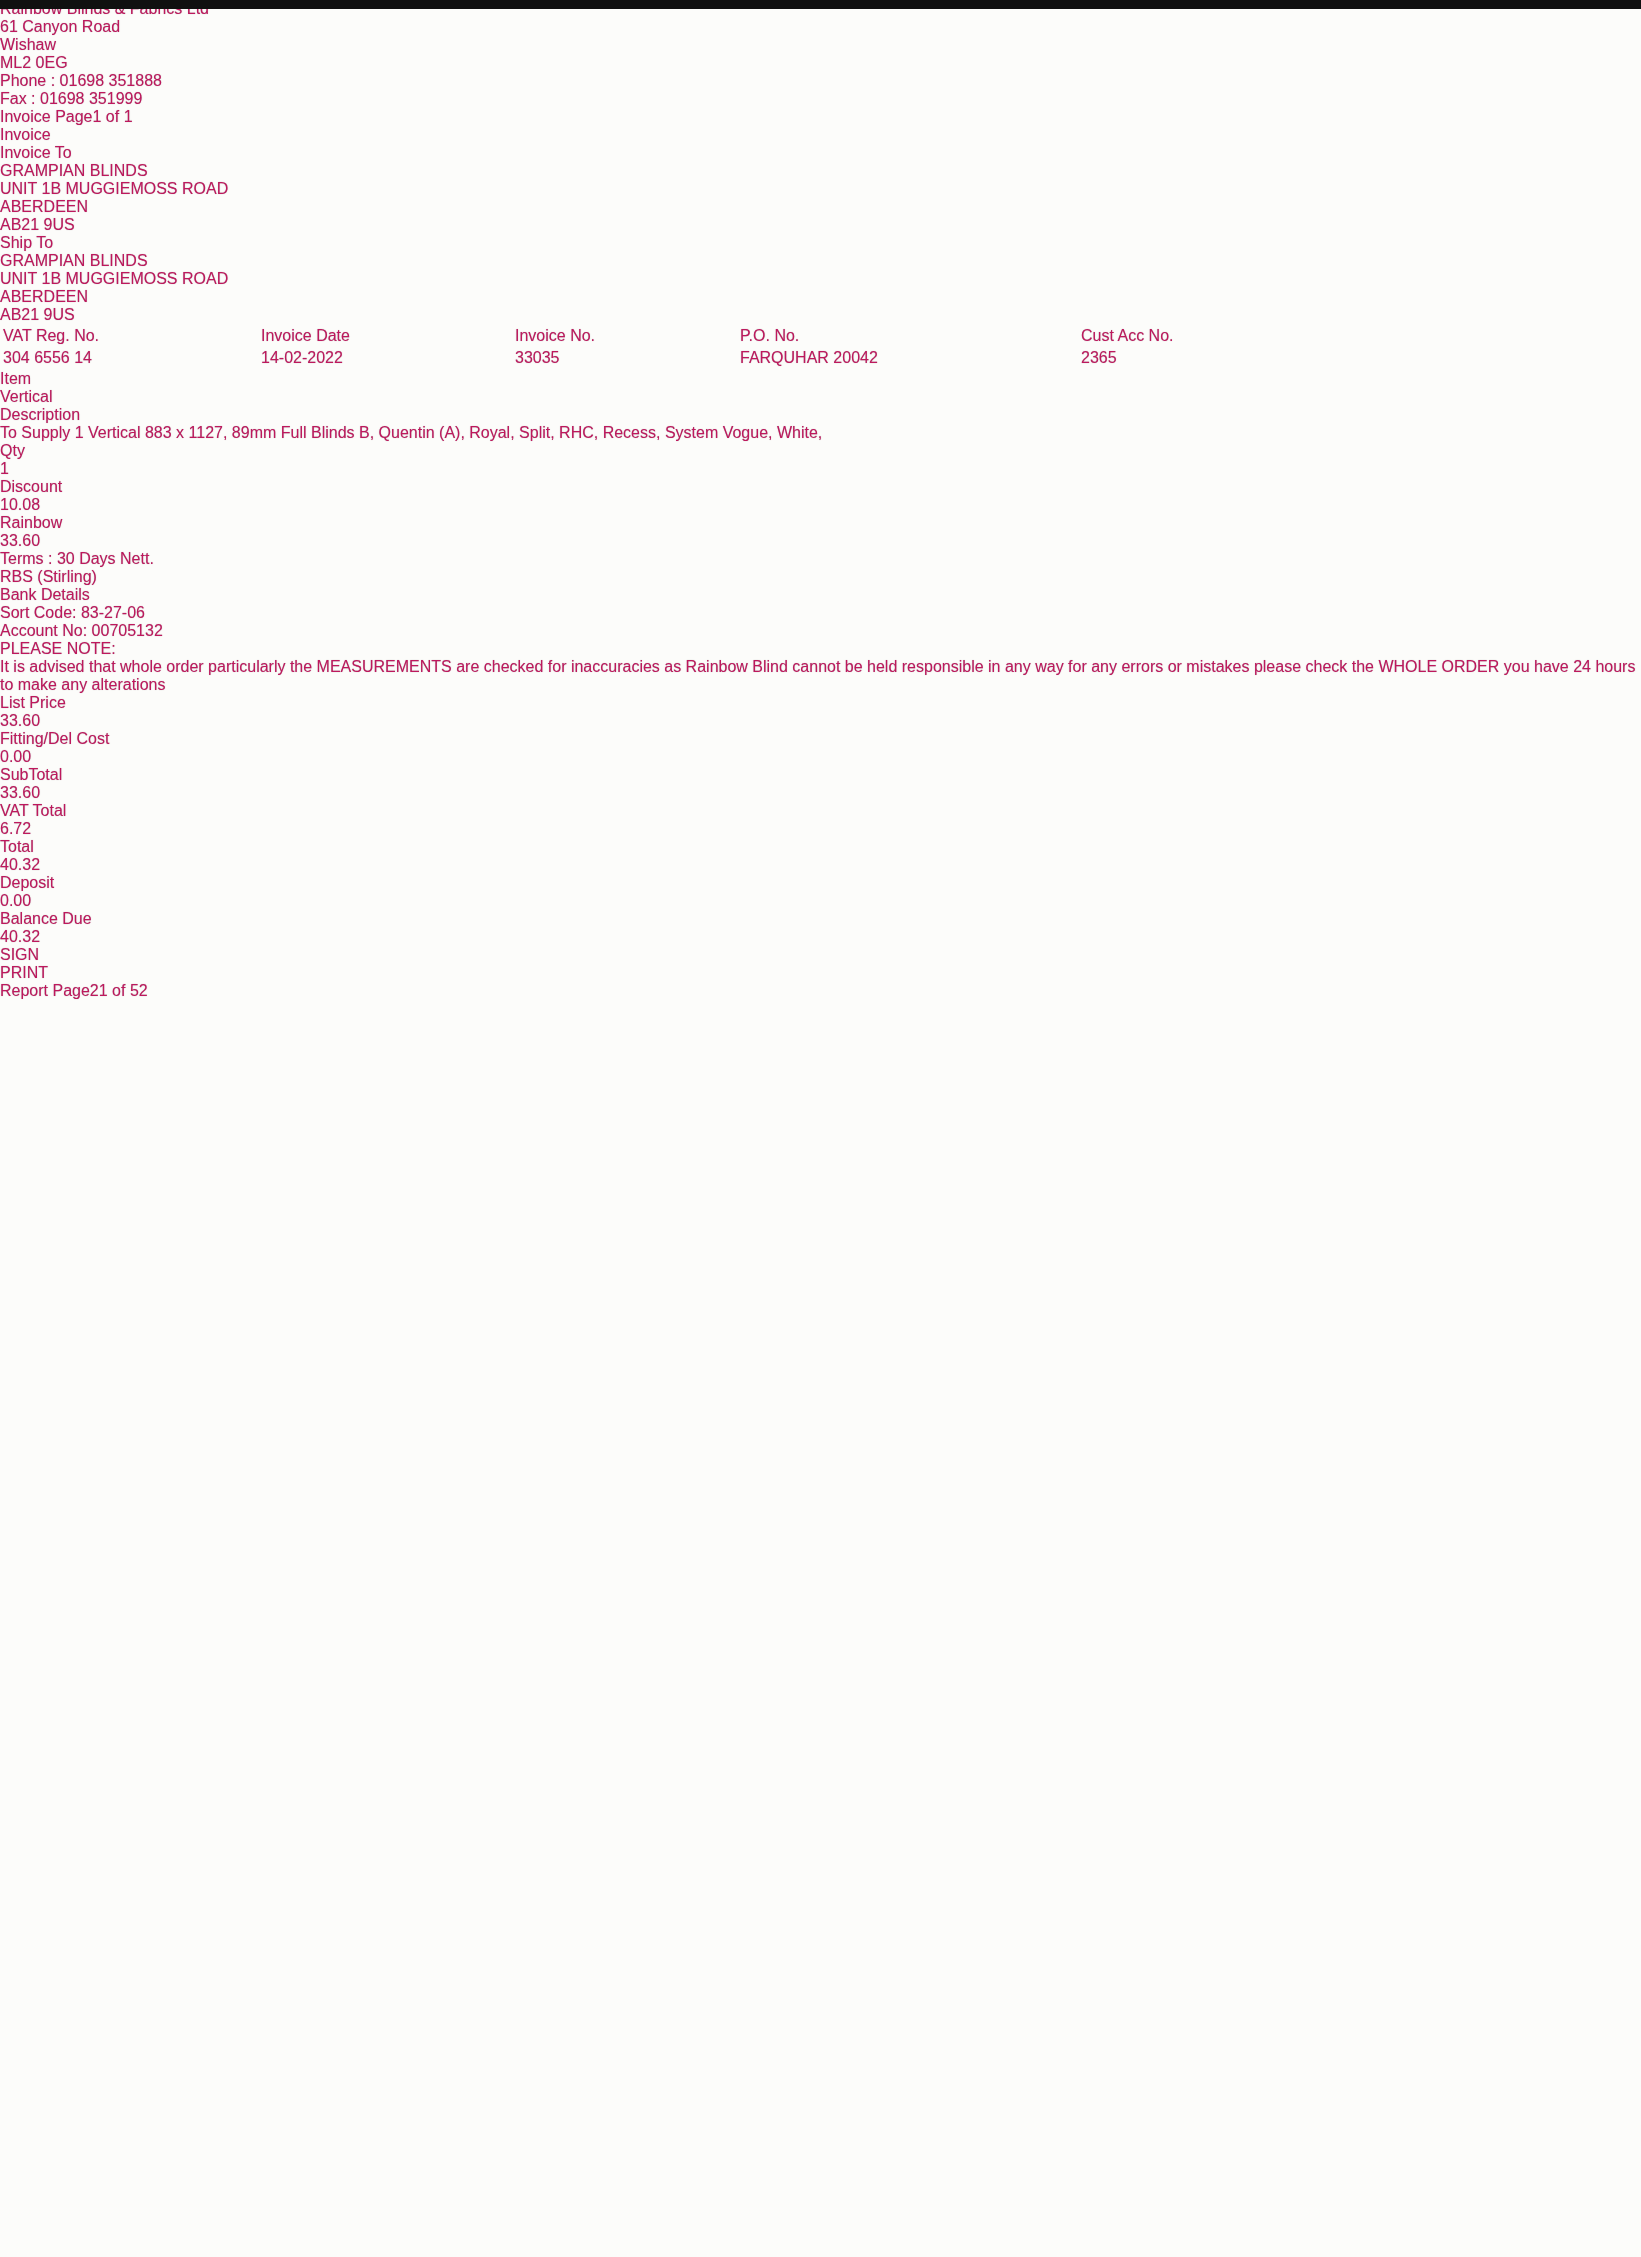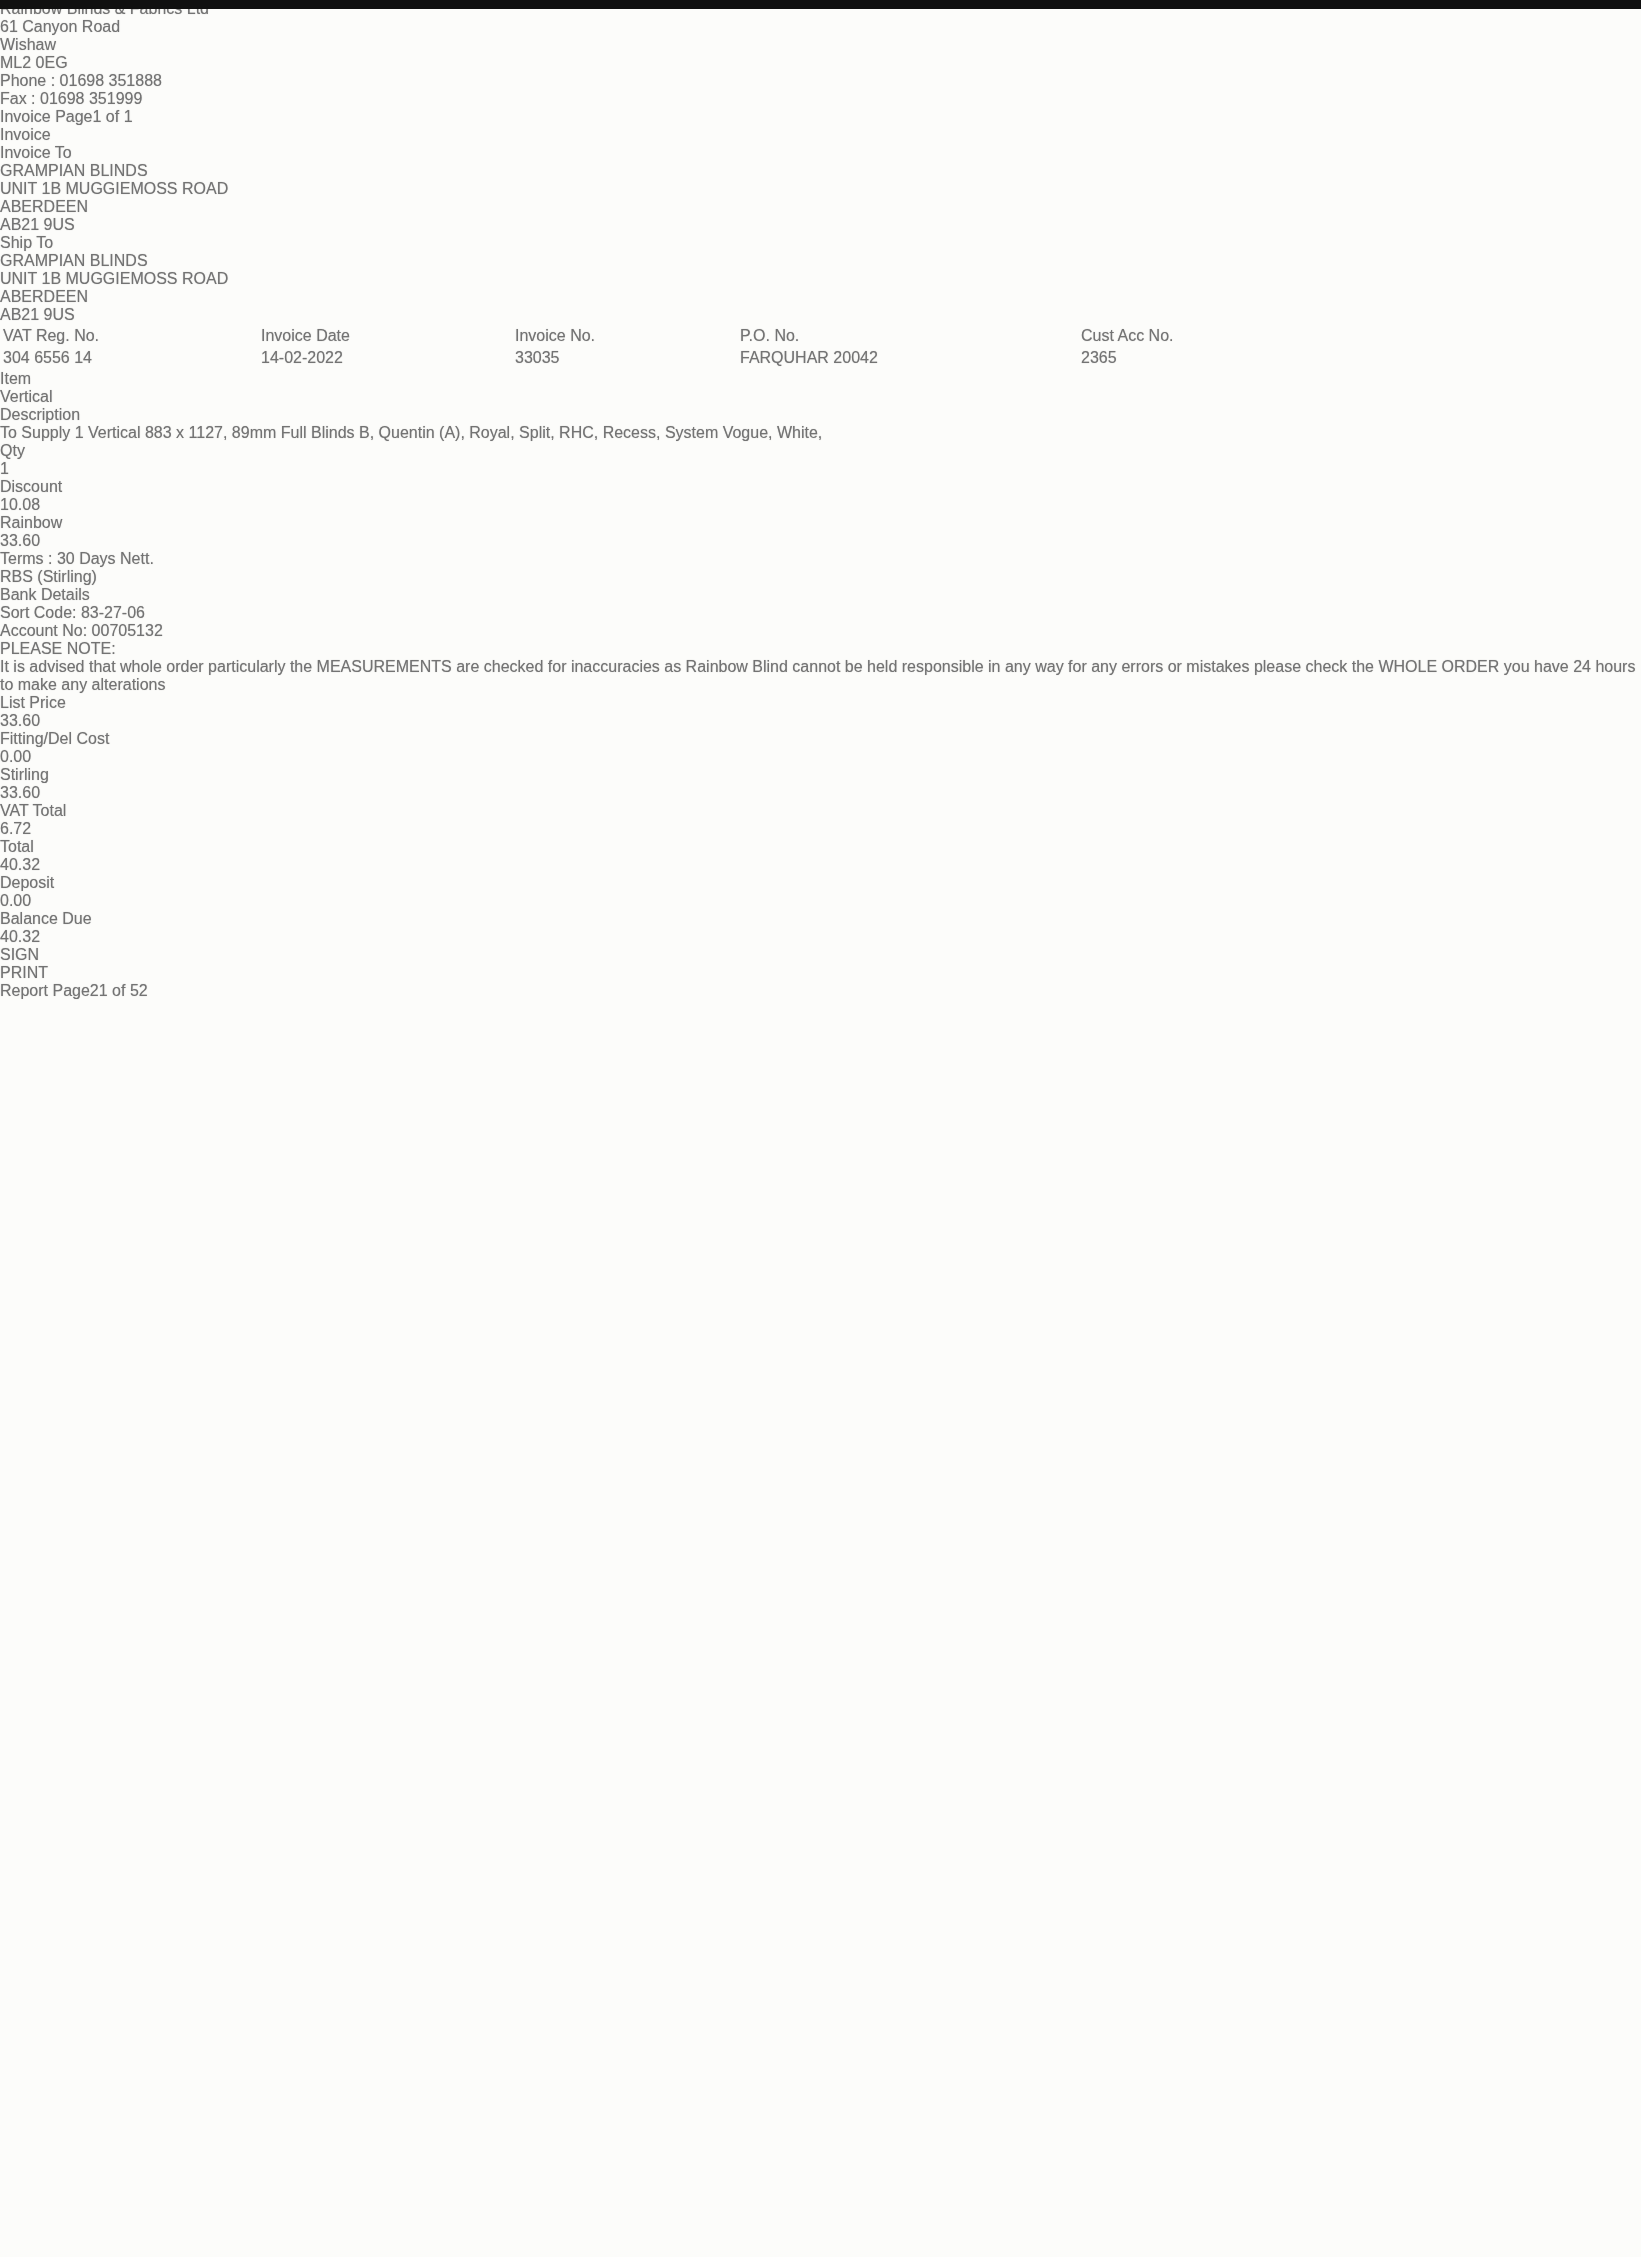--- a/index.html
+++ b/index.html
@@ -1,21 +1,21 @@
 <!DOCTYPE html>
 <html><head>
 <meta charset="utf-8">
 <style>
   html,body{margin:0;padding:0;background:#ffffff;}
   .scan{
     position:relative;
     width:1641px;height:2257px;
     background:#fcfcfa;
     font-family:"Liberation Sans", sans-serif;
-    color:#737373;
+    color:#be185d;
     overflow:hidden;
   }
   .scan *{box-sizing:border-box;}
   .txt{ text-shadow:0 0 1px rgba(40,40,40,.35); }
 
   
   .top-scan-bar{position:absolute;left:0;top:0;width:1641px;height:8.7px;background:#101010;}
   .edge-strip{
     position:absolute;top:0;right:0;width:43px;height:2257px;
     background:linear-gradient(180deg,#151513 0px,#4a4a47 68px,#7d7d79 174px,#989894 319px,#9b9b97 60%,#96969".2"",#9a9a96 100%);
@@ -219,21 +219,21 @@
   <div class="totals-box">
     <div class="totals-row r-listprice">
       <div class="lbl txt">List Price</div>
       <div class="val txt">33.60</div>
     </div>
     <div class="totals-row r-fitting">
       <div class="lbl txt">Fitting/Del Cost</div>
       <div class="val txt">0.00</div>
     </div>
     <div class="totals-row r-subtotal">
-      <div class="lbl txt">Stirling</div>
+      <div class="lbl txt">SubTotal</div>
       <div class="val txt">33.60</div>
     </div>
     <div class="totals-row r-vat">
       <div class="lbl txt">VAT Total</div>
       <div class="val txt">6.72</div>
     </div>
     <div class="totals-row r-total">
       <div class="lbl txt">Total</div>
       <div class="val txt">40.32</div>
     </div>

